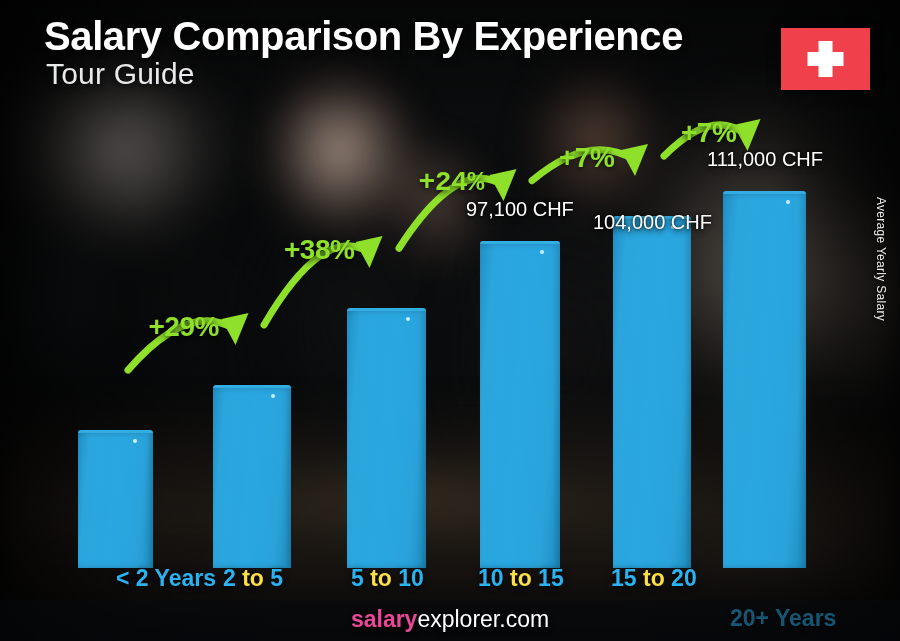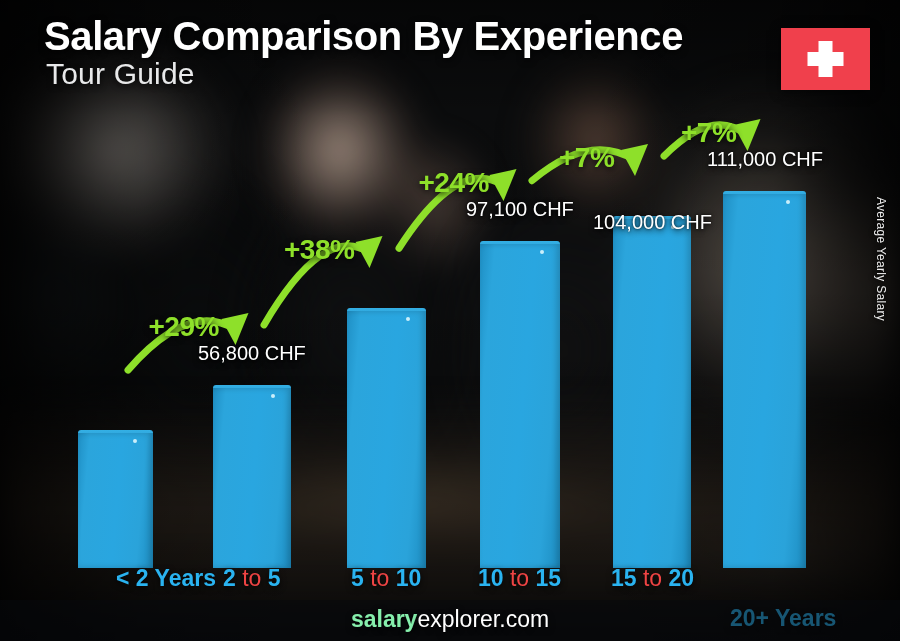--- a/index.html
+++ b/index.html
@@ -188,22 +188,22 @@
   .xlabel {
     position: absolute;
     text-align: center;
     font-size: 23px;
     color: #2ab3f0;
     font-weight: 700;
     text-shadow: 0 2px 6px rgba(0,0,0,0.9);
     white-space: nowrap;
   }
   .xlabel .thin {
-    font-weight: 400;
-    color: #ef4444;
+    font-weight: 700;
+    color: #fde047;
     margin-top: 32px;
   }
 
   
   .footer-band {
     position: absolute;
     left: 0; right: 0;
     bottom: 0;
     height: 41px;
     z-index: 7;
@@ -213,21 +213,21 @@
     position: absolute;
     left: 0; right: 0;
     bottom: 8px;
     text-align: center;
     font-size: 23px;
     color: #ffffff;
     text-shadow: 0 2px 6px rgba(0,0,0,0.9);
     z-index: 8;
   }
   .footer-text .brand {
-    color: #86efac;
+    color: #ec4899;
     font-weight: 700;
   }
 </style>
 </head>
 <body>
 
 <div id="chart-root">
 
   <div class="bg-layer bg-base bg-blur"></div>
   <div class="bg-layer bg-a bg-blur"></div>
@@ -251,21 +251,20 @@
       <div class="bar" style="left: 78px; width: 75px; top: 422px; height: 146px;">
         <div class="topcap"></div>
         <div class="face"></div>
         <div class="glint"></div>
       </div>
       <div class="bar" style="left: 213px; width: 78px; top: 376.919px; height: 191.081px;">
         <div class="topcap"></div>
         <div class="face"></div>
         <div class="glint"></div>
       </div>
-      <div class="value-label" style="left: 198px; top: 342px;">56,800 CHF</div>
       <div class="bar" style="left: 347px; width: 79px; top: 299.996px; height: 268.004px;">
         <div class="topcap"></div>
         <div class="face"></div>
         <div class="glint"></div>
       </div>
       <div class="bar" style="left: 480px; width: 80px; top: 232.732px; height: 335.268px;">
         <div class="topcap"></div>
         <div class="face"></div>
         <div class="glint"></div>
       </div>
@@ -294,21 +293,21 @@
           <path d="M 2 112.92365269461078 Q 61.25 12 106.5 40" stroke="#8ee02a" stroke-width="7" fill="none" stroke-linecap="round"></path>
           <polygon points="93.5,30 120.5,24 107.5,56" fill="#8ee02a"></polygon>
         </svg>
         <div class="pct-text" style="left: 22px; top: 22px;">+38%</div>
       </div>
       <div class="arrow-group" style="left: 396.5px; top: 144.732px; width: 121.5px; height: 90px;">
         <svg width="121.5" height="90" viewBox="0 0 121.5 90">
           <path d="M 2 103.2634730538922 Q 60.75 12 105.5 40" stroke="#8ee02a" stroke-width="7" fill="none" stroke-linecap="round"></path>
           <polygon points="92.5,30 119.5,24 106.5,56" fill="#8ee02a"></polygon>
         </svg>
-        <div class="pct-text" style="left: 22px; top: 22px;">+24%</div>
+        <div class="pct-text" style="left: 22px; top: 22px; font-family: Liberation Mono, monospace;">+24%</div>
       </div>
       <div class="arrow-group" style="left: 530px; top: 120.045px; width: 120px; height: 90px;">
         <svg width="120" height="90" viewBox="0 0 120 90">
           <path d="M 2 60.68712574850301 Q 60 12 104 40" stroke="#8ee02a" stroke-width="7" fill="none" stroke-linecap="round"></path>
           <polygon points="91,30 118,24 105,56" fill="#8ee02a"></polygon>
         </svg>
         <div class="pct-text" style="left: 29px; top: 22px;">+7%</div>
       </div>
       <div class="arrow-group" style="left: 662px; top: 95px; width: 100.5px; height: 90px;">
         <svg width="100.5" height="90" viewBox="0 0 100.5 90">

